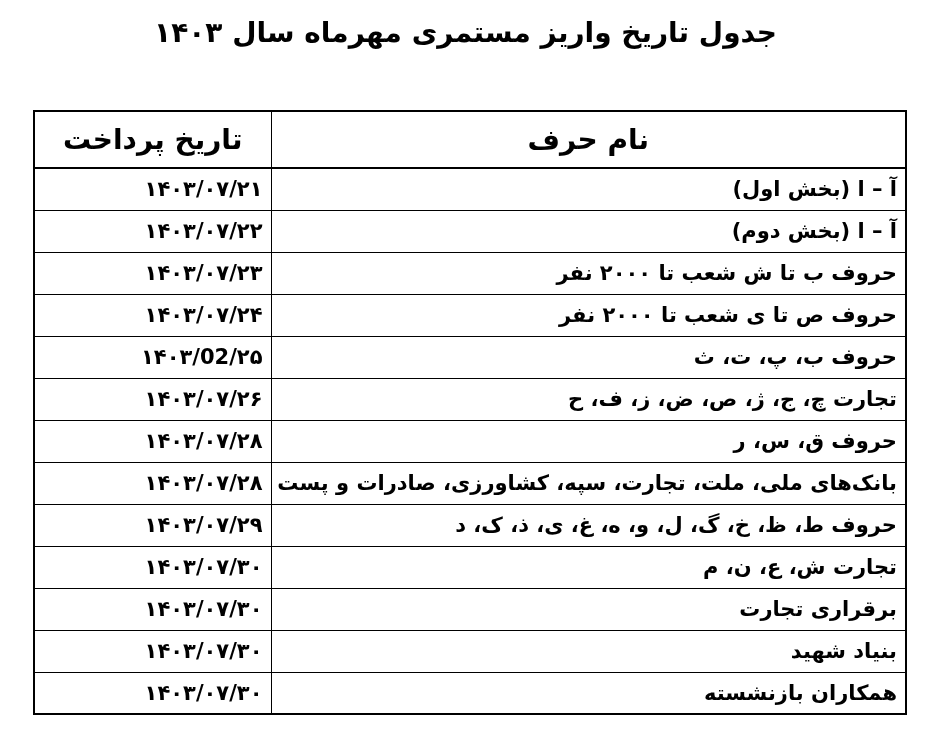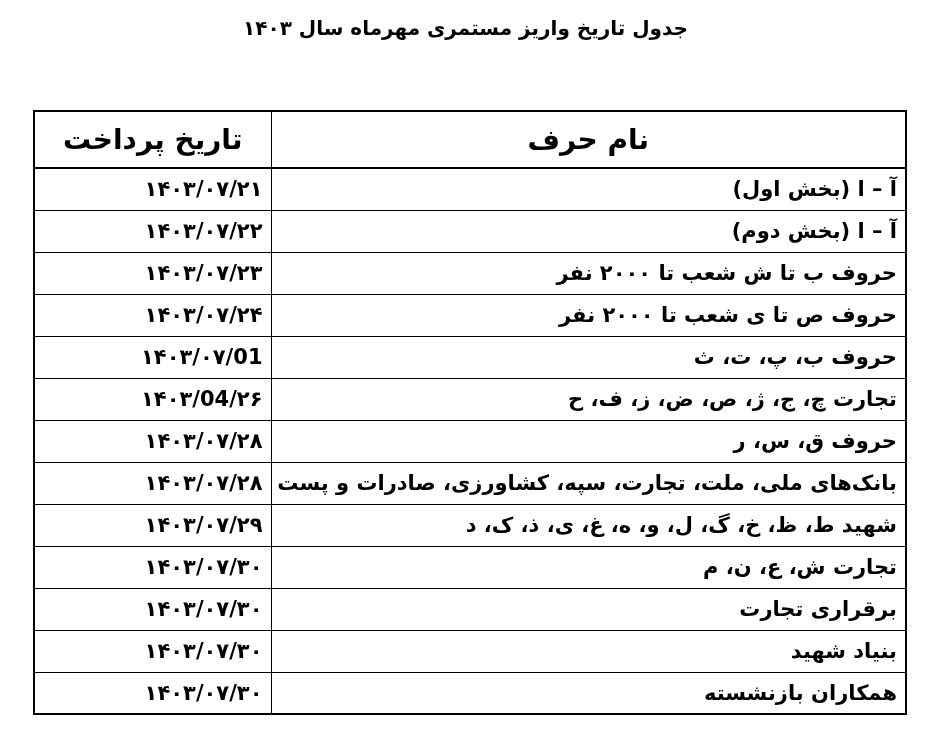--- a/index.html
+++ b/index.html
@@ -16,21 +16,21 @@
     width: 931px;
     height: 749px;
     background: #ffffff;
   }
   .title {
     position: absolute;
     top: 16px;
     left: 0;
     width: 100%;
     text-align: center;
-    font-size: 20px;
+    font-size: 28px;
     font-weight: bold;
     color: #000000;
   }
   table.schedule {
     position: absolute;
     top: 110px;
     left: 33px;
     width: 872px;
     border-collapse: collapse;
     table-layout: fixed;
@@ -90,36 +90,36 @@
         <tr>
           <td>حروف ب تا ش شعب تا ۲۰۰۰ نفر</td>
           <td>۱۴۰۳/۰۷/۲۳</td>
         </tr>
         <tr>
           <td>حروف ص تا ی شعب تا ۲۰۰۰ نفر</td>
           <td>۱۴۰۳/۰۷/۲۴</td>
         </tr>
         <tr>
           <td>حروف ب، پ، ت، ث</td>
-          <td>۱۴۰۳/۰۷/01</td>
+          <td>۱۴۰۳/02/۲۵</td>
         </tr>
         <tr>
           <td>تجارت چ، ج، ژ، ص، ض، ز، ف، ح</td>
-          <td>۱۴۰۳/04/۲۶</td>
+          <td>۱۴۰۳/۰۷/۲۶</td>
         </tr>
         <tr>
           <td>حروف ق، س، ر</td>
           <td>۱۴۰۳/۰۷/۲۸</td>
         </tr>
         <tr>
           <td>بانک‌های ملی، ملت، تجارت، سپه، کشاورزی، صادرات و پست بانک</td>
           <td>۱۴۰۳/۰۷/۲۸</td>
         </tr>
         <tr>
-          <td>شهید ط، ظ، خ، گ، ل، و، ه، غ، ی، ذ، ک، د</td>
+          <td>حروف ط، ظ، خ، گ، ل، و، ه، غ، ی، ذ، ک، د</td>
           <td>۱۴۰۳/۰۷/۲۹</td>
         </tr>
         <tr>
           <td>تجارت ش، ع، ن، م</td>
           <td>۱۴۰۳/۰۷/۳۰</td>
         </tr>
         <tr>
           <td>برقراری تجارت</td>
           <td>۱۴۰۳/۰۷/۳۰</td>
         </tr>

